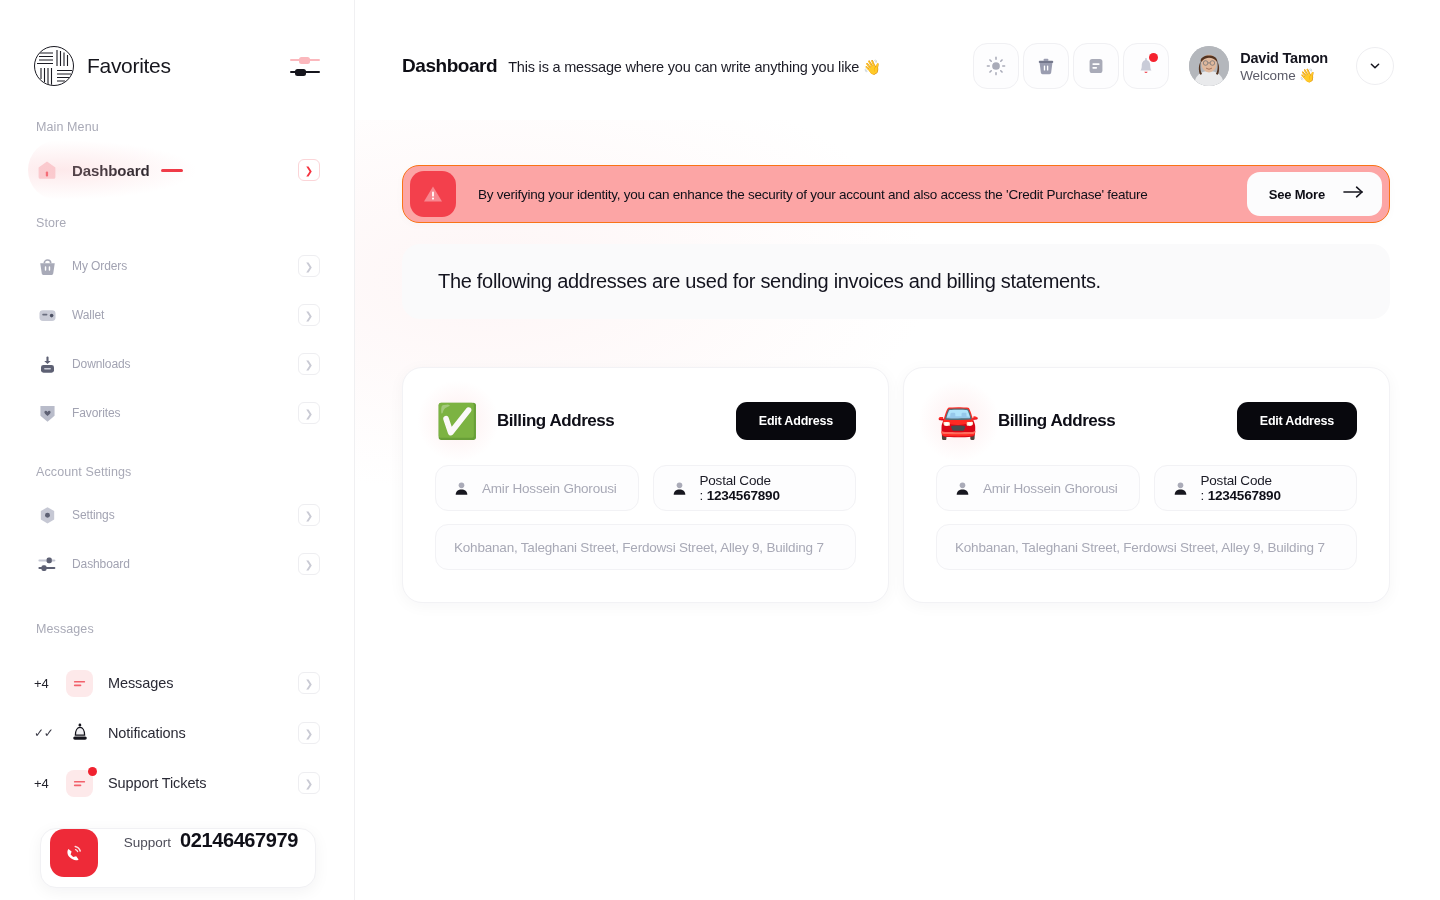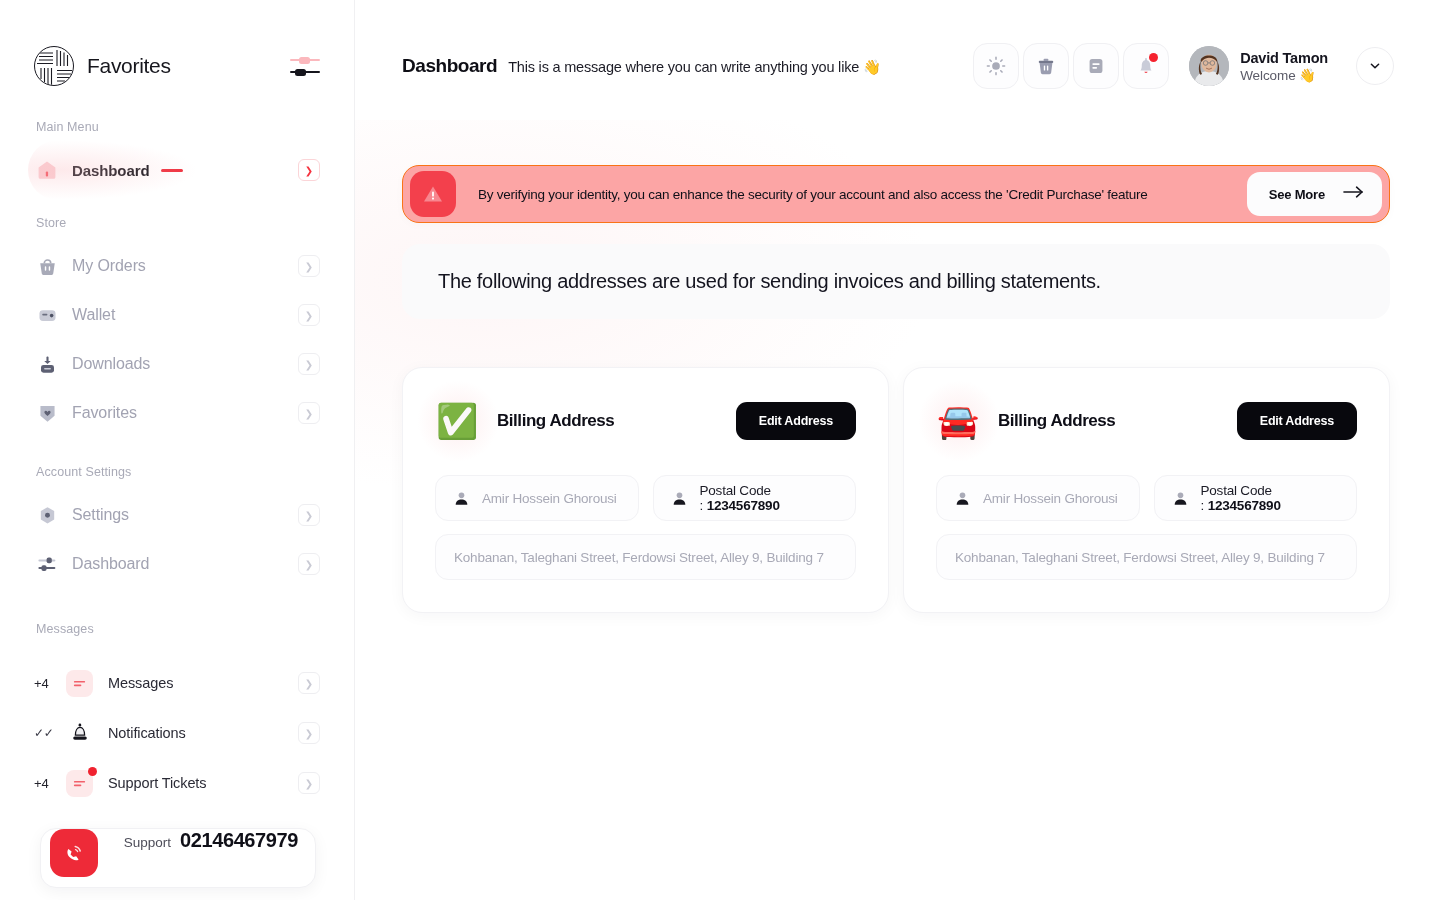--- a/index.html
+++ b/index.html
@@ -66,21 +66,21 @@
     height: 44px; border-radius: 12px;
     cursor: pointer; position: relative;
     margin-bottom: 5px;
   }
   .nav-icon {
     width: 26px; height: 26px; border-radius: 8px;
     display: flex; align-items: center; justify-content: center;
     flex: 0 0 26px;
   }
   .nav-label {
-    font-size: 16px; color: #a2a3b2; margin-left: 12px;
+    font-size: 12px; color: #a2a3b2; margin-left: 12px;
     letter-spacing: -0.1px; white-space: nowrap;
   }
   .nav-chevron {
     margin-left: auto; width: 22px; height: 22px; border-radius: 6px;
     border: 1px solid #eeeef1; display: flex; align-items: center;
     justify-content: center; color: #c9cad4; font-size: 10px;
   }
   .nav-item.active .nav-label { color: #15151c; font-weight: 700; font-size: 15px; }
   .nav-item.active .nav-chevron { border-color: #fbd5d8; color: #f5333f; }
   .active-dash {
@@ -246,21 +246,21 @@
     font-size: 17px; font-weight: 800; color: #0e0e17;
     margin-left: 16px; letter-spacing: -0.45px;
   }
   .edit-btn {
     margin-left: auto; height: 38px; border-radius: 11px;
     background: #08080d; color: #fff; border: none;
     font-family: "Liberation Sans", sans-serif;
     font-size: 12.5px; font-weight: 800; letter-spacing: -0.2px;
     padding: 0 23px; cursor: pointer;
   }
-  .field-row { display: flex; gap: 14px; margin-top: 31px; }
+  .field-row { display: flex; gap: 14px; margin-top: 21px; }
   .field {
     flex: 1; height: 46px; border-radius: 13px;
     border: 1px solid #f2f2f5; background: #fdfdfe;
     display: flex; align-items: center; padding: 0 18px; gap: 13px;
   }
   .field-full { margin-top: 13px; height: 46px; }
   .field-icon { flex: 0 0 15px; display: flex; align-items: center; }
   .field-text { font-size: 13.5px; color: #a8a9b6; letter-spacing: -0.2px; }
   .field-text.dark { color: #1b1b26; }
   .field-text .bold { font-weight: 700; color: #0f0f18; }

